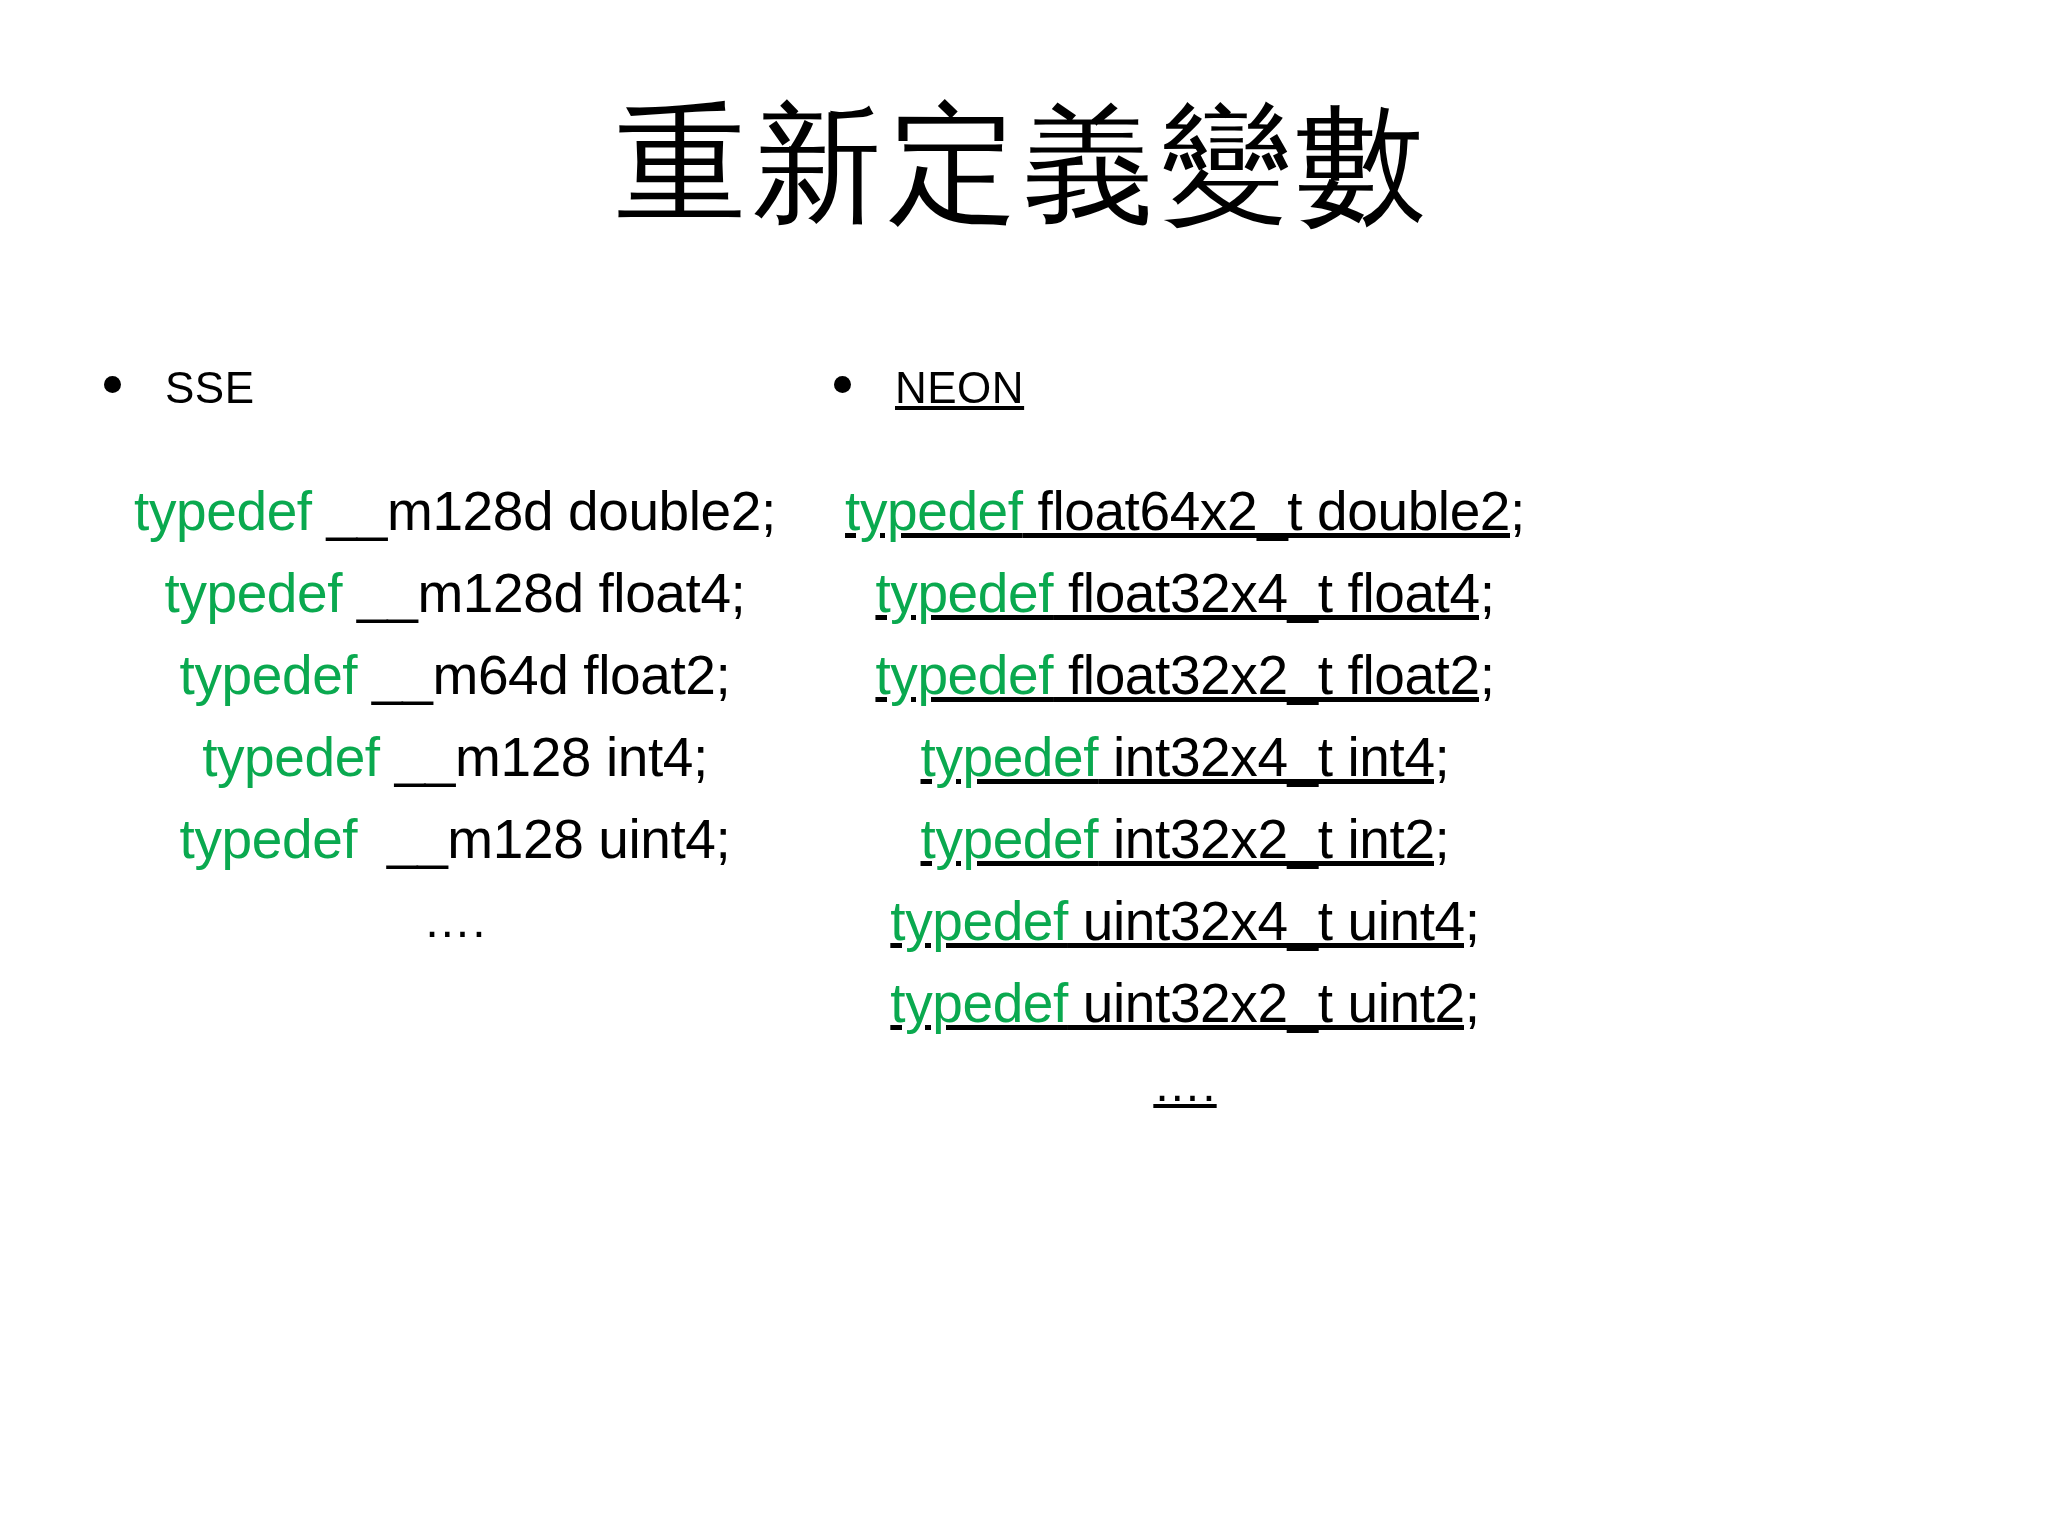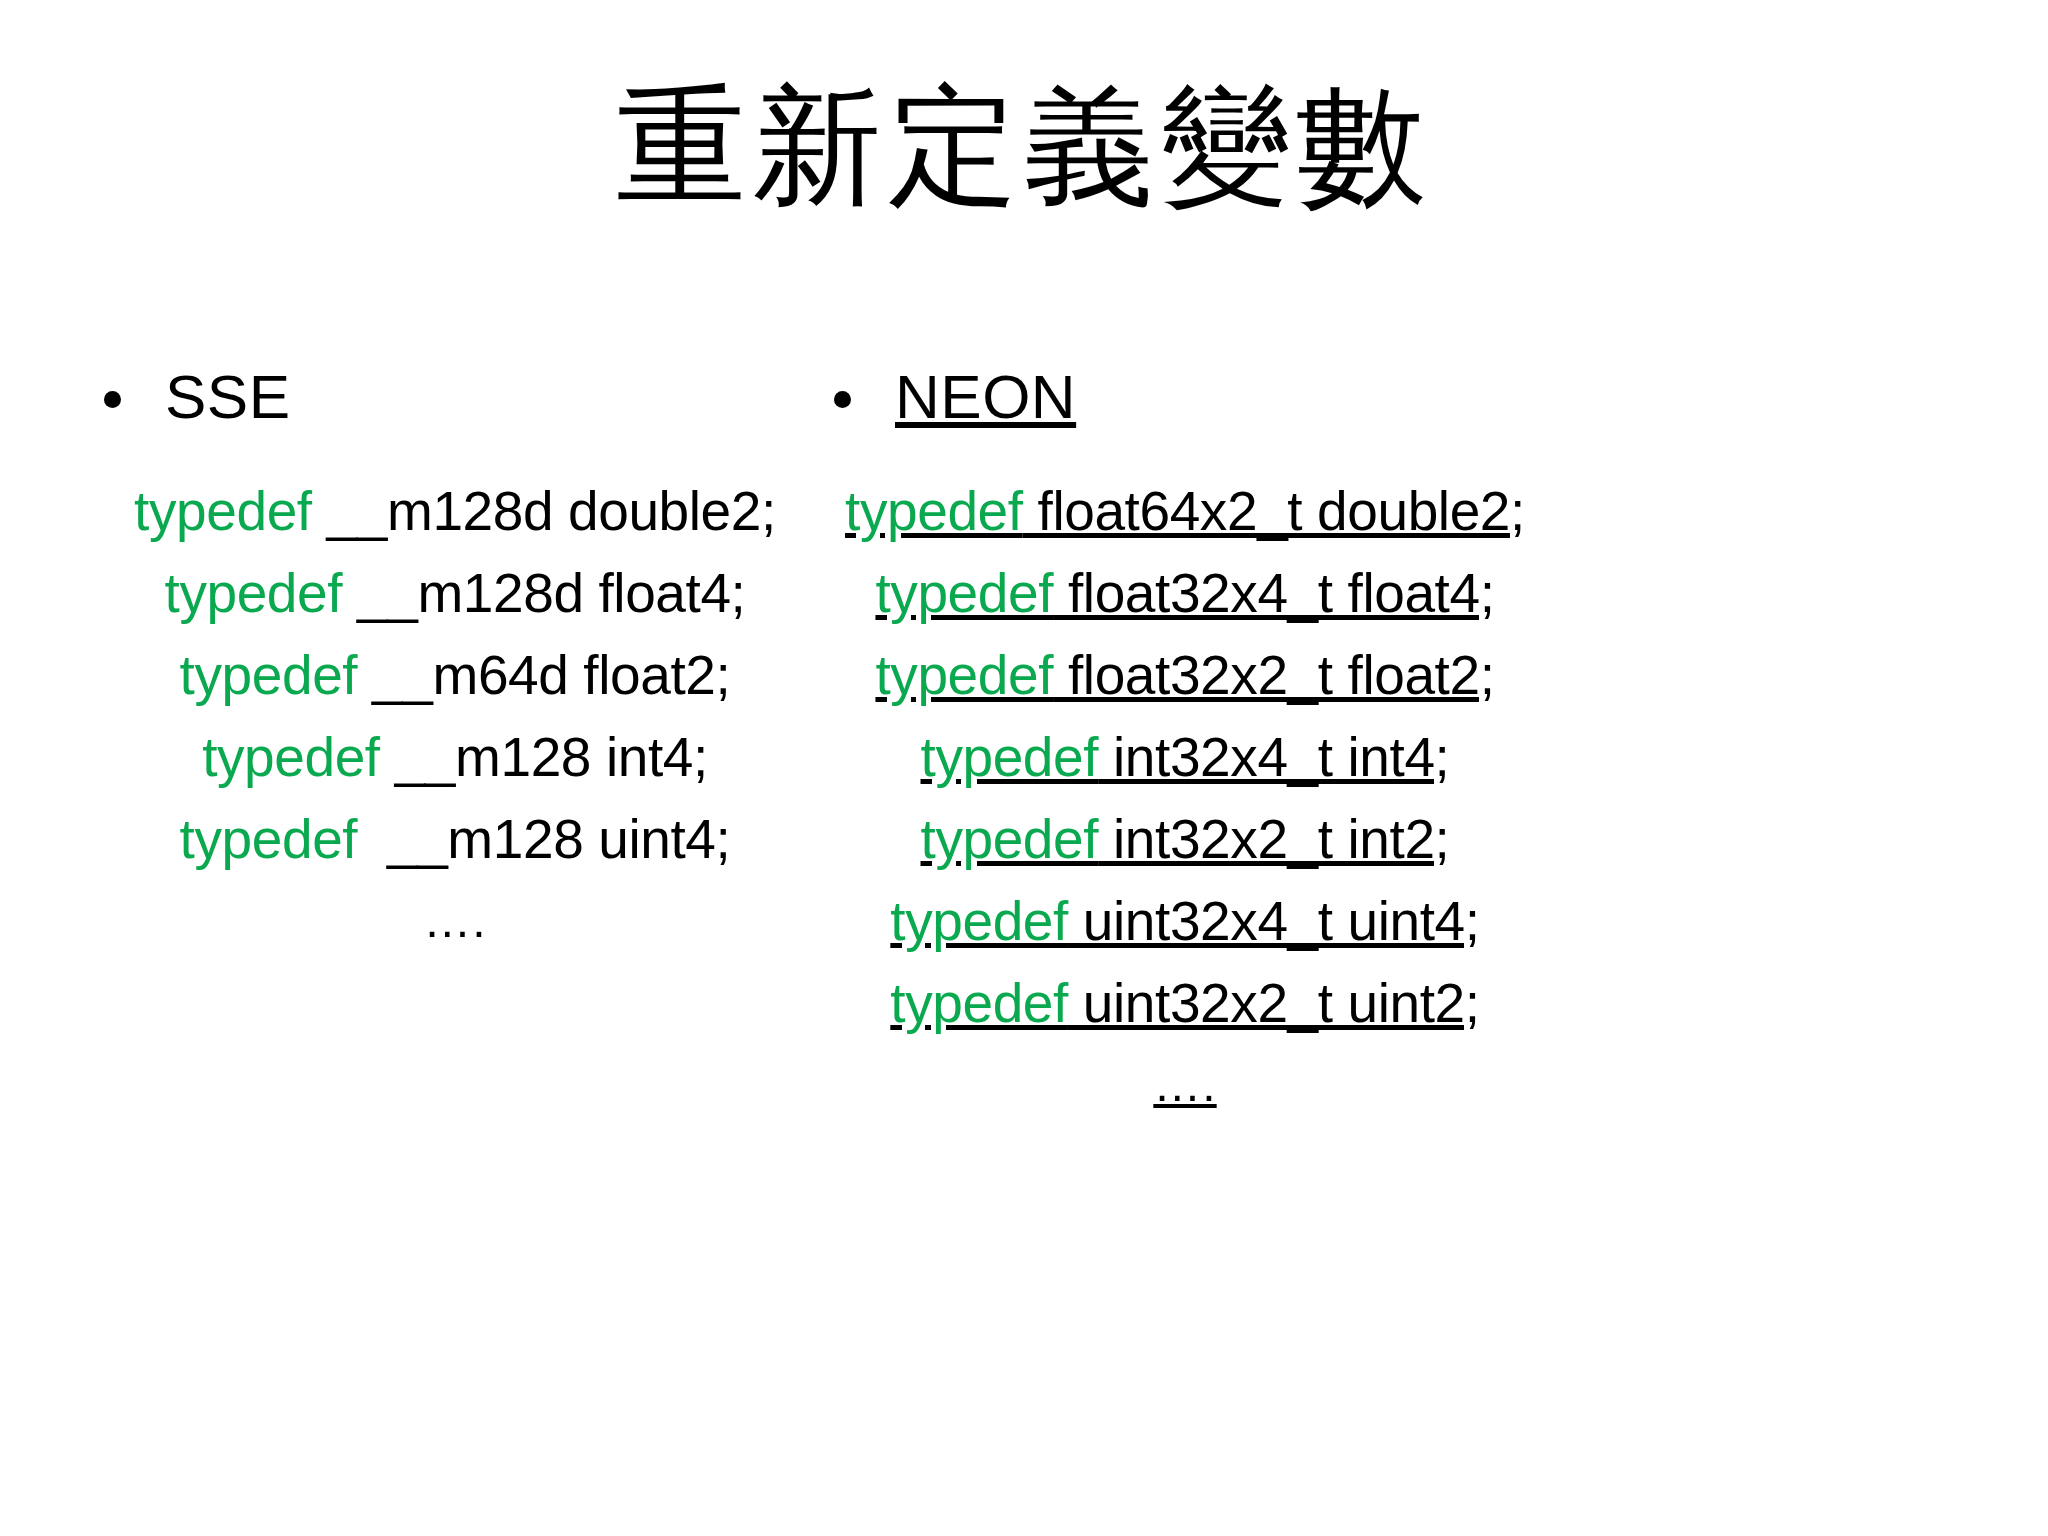--- a/index.html
+++ b/index.html
@@ -21,21 +21,21 @@
     width: 2048px;
     height: 1536px;
     background: #ffffff;
     box-sizing: border-box;
   }
 
   
   .slide-title {
     position: absolute;
     left: 0;
-    top: 72px;
+    top: 90px;
     width: 2048px;
     text-align: center;
     font-family: "DejaVu Serif", "Liberation Serif", serif;
     font-size: 130px;
     line-height: 1.15;
     letter-spacing: 6px;
     color: #000000;
     font-weight: 400;
     white-space: nowrap;
   }
@@ -69,21 +69,21 @@
     height: 17px;
     border-radius: 50%;
     background: #000000;
     margin-right: 44px;
     margin-left: 9px;
     flex: 0 0 auto;
     position: relative;
     top: -10px;
   }
   .bullet-label {
-    font-size: 62px;
+    font-size: 44px;
     line-height: 1;
     color: #000000;
     font-weight: 400;
     letter-spacing: 0.5px;
   }
 
   
   .code-line {
     font-size: 55px;
     line-height: 82px;

